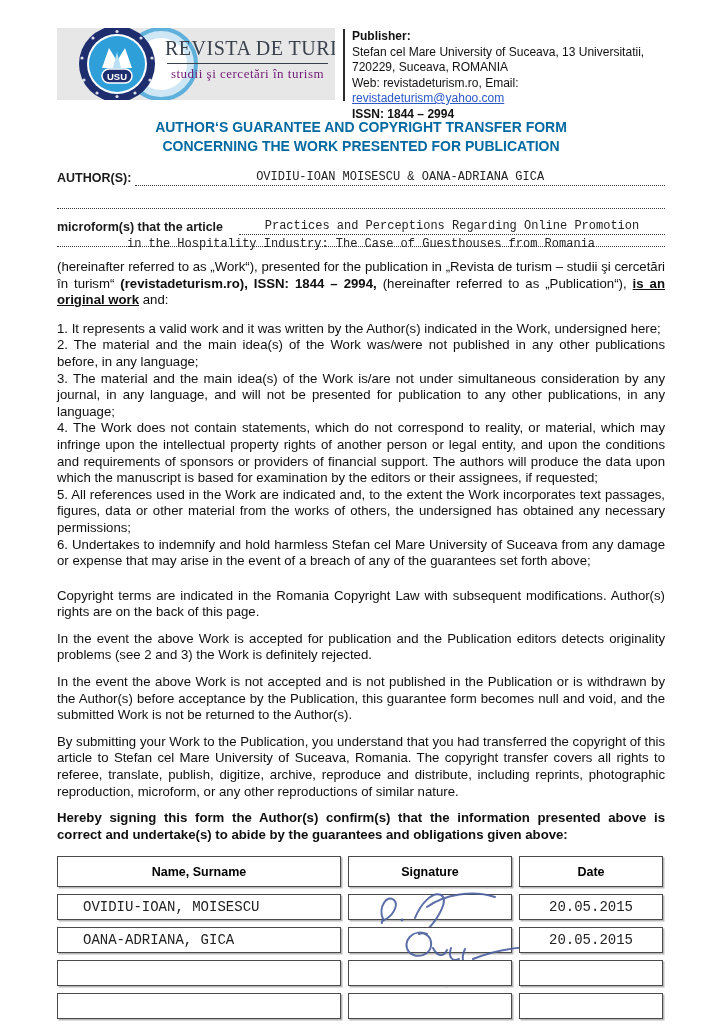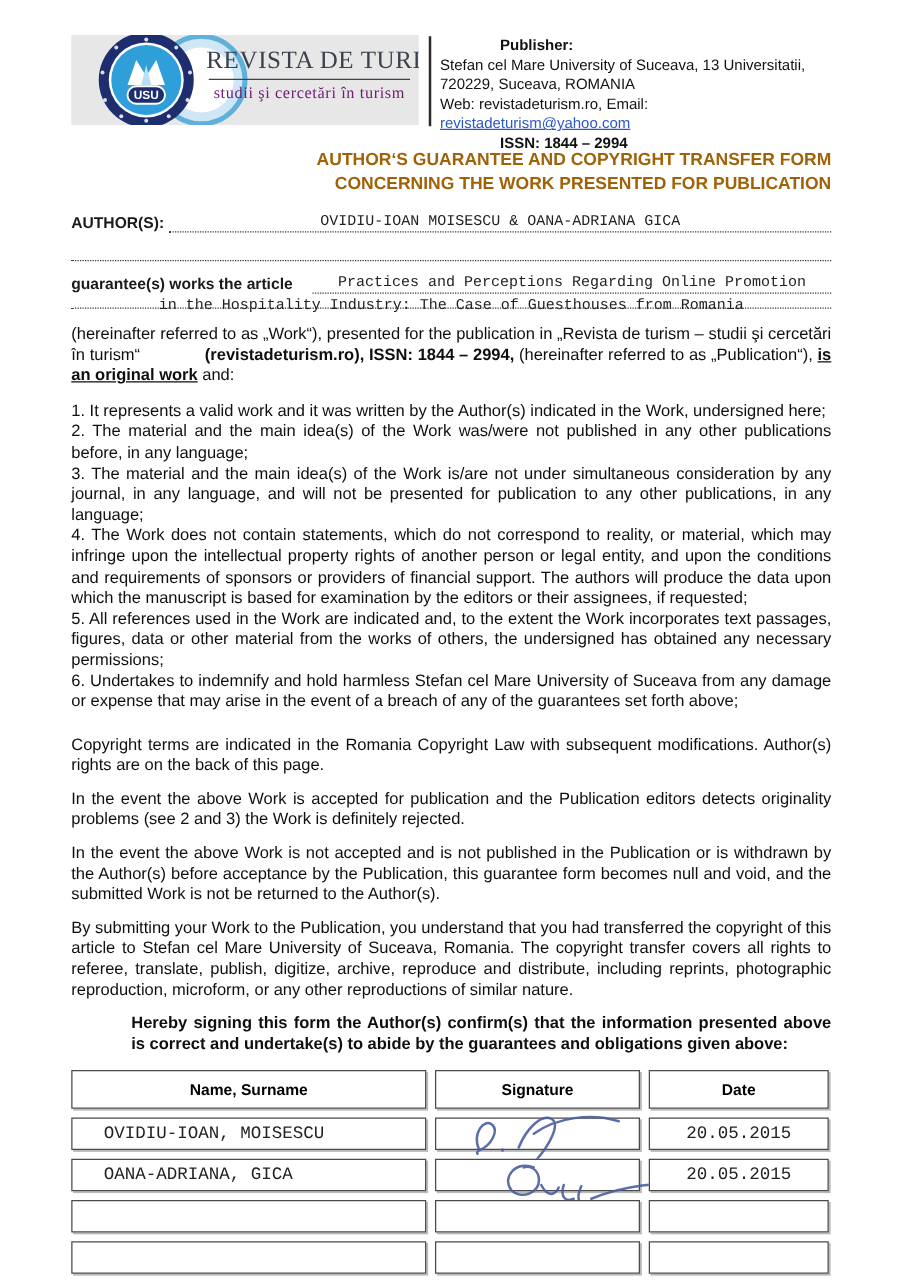--- a/index.html
+++ b/index.html
@@ -17,34 +17,34 @@
   .logo-text { position:absolute; left:108px; top:9px; width:165px; text-align:center; }
   .logo-title { font-family:"Liberation Serif", serif; font-size:20px; letter-spacing:.5px; color:#39414d; white-space:nowrap; }
   .logo-rule { border:none; border-top:1.5px solid #39414d; margin:3px 2px 2px 2px; }
   .logo-subtitle { font-family:"Liberation Serif", serif; font-size:13px; color:#701a75; letter-spacing:.5px; white-space:nowrap; }
   .head-divider { width:0; border-left:2px solid #2b2b2b; margin:1px 7px 1px 8px; }
   .publisher { flex:1; font-size:12px; line-height:15.5px; padding-top:1px; color:#111; }
   .publisher .b { font-weight:bold; }
   .publisher a { color:#2b57c8; text-decoration:underline; }
 
   
-  .form-title { text-align:right; font-weight:bold; font-size:14px; line-height:19px; margin-top:16px; color:#a16207; }
+  .form-title { text-align:center; font-weight:bold; font-size:14px; line-height:19px; margin-top:16px; color:#0369a1; }
 
   
   .fillrow { display:flex; align-items:flex-end; margin-top:14px; }
   .fill-label { font-weight:bold; font-size:12.5px; white-space:nowrap; padding-bottom:1px; }
   .dotline { flex:1; border-bottom:1.5px dotted #3a3a3a; min-height:10px; }
   .typed { font-family:"Liberation Mono","DejaVu Sans Mono",monospace; font-size:12px; color:#222; display:block; text-align:center; padding-bottom:1px; white-space:nowrap; }
   .dot-solo { border-bottom:1.5px dotted #3a3a3a; margin-top:22px; }
   .titleline2 { margin-top:2px; }
 
   
   .para { font-size:13.2px; line-height:16.6px; text-align:justify; color:#0f0f0f; }
   .mt10 { margin-top:10px; } .mt12 { margin-top:12px; } .mt18 { margin-top:18px; }
-  .b { font-weight:bold;margin-left:48px; }
+  .b { font-weight:bold; }
   .bu { font-weight:bold; text-decoration:underline; }
   .list .para { margin-top:0; }
 
   
   .sig-table { margin-top:13px; display:grid; grid-template-columns:284px 164px 144px; column-gap:7px; row-gap:7px; width:606px; }
   .cell {
     border:1.5px solid #4a4a4a; background:#fff; box-shadow:1.5px 1.5px 0 #b9b9b9;
     display:flex; align-items:center; position:relative;
   }
   .cell.hdr { height:31px; justify-content:center; font-weight:bold; font-size:12.5px; color:#000; }
@@ -114,21 +114,21 @@
 
   <div class="fillrow">
     <span class="fill-label">AUTHOR(S):</span>
     <span class="dotline" style="margin-left:4px;">
         <span class="typed">OVIDIU-IOAN MOISESCU &amp; OANA-ADRIANA GICA</span>
       </span>
   </div>
   <div class="dot-solo"></div>
 
   <div class="fillrow" style="margin-top:10px;">
-    <span class="fill-label">guarantee(s) works the article</span>
+    <span class="fill-label">microform(s) that the article</span>
     <span class="dotline" style="margin-left:16px;">
         <span class="typed">Practices and Perceptions Regarding Online Promotion</span>
       </span>
   </div>
   <div class="dotline titleline2">
       <span class="typed">in the Hospitality Industry: The Case of Guesthouses from Romania</span>
     </div>
 
   <p class="para mt12"><span>(hereinafter referred to as „Work“), presented for the publication in „Revista de turism – studii şi cercetări în turism“ </span><span class="b">(revistadeturism.ro), ISSN: 1844 – 2994,</span><span> (hereinafter referred to as „Publication“), </span><span class="bu">is an original work</span><span> and:</span></p>
 

